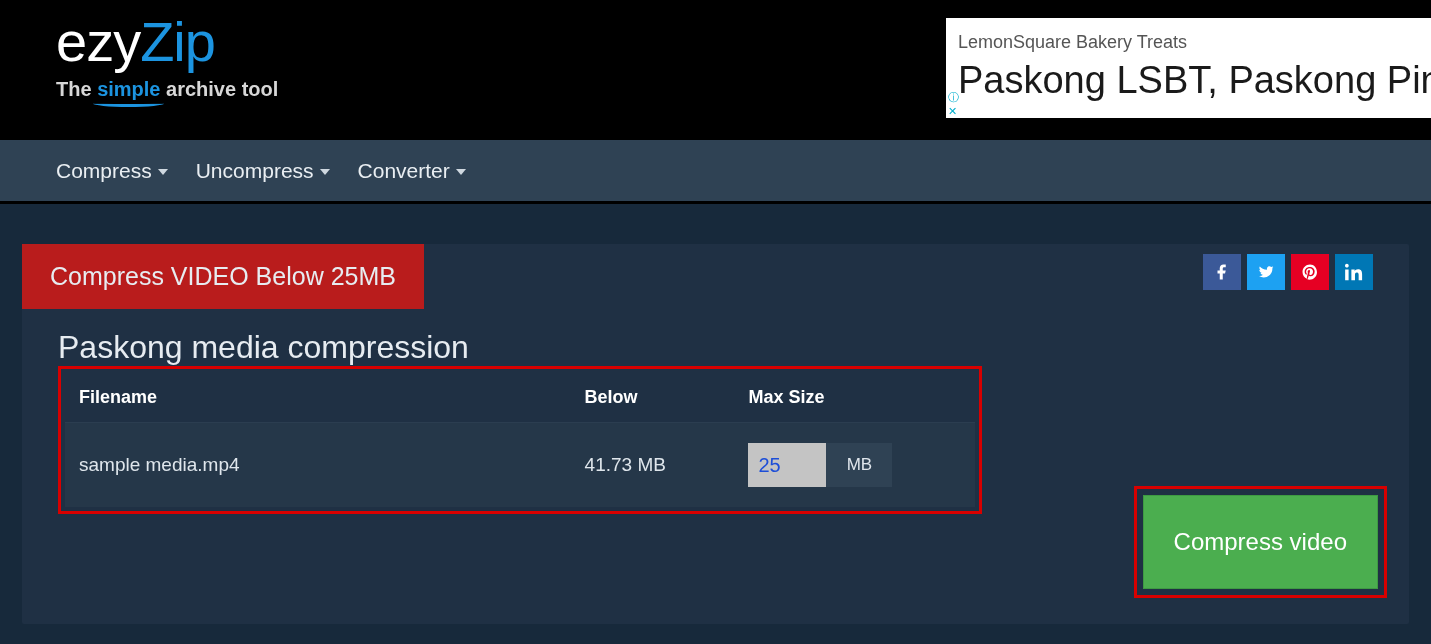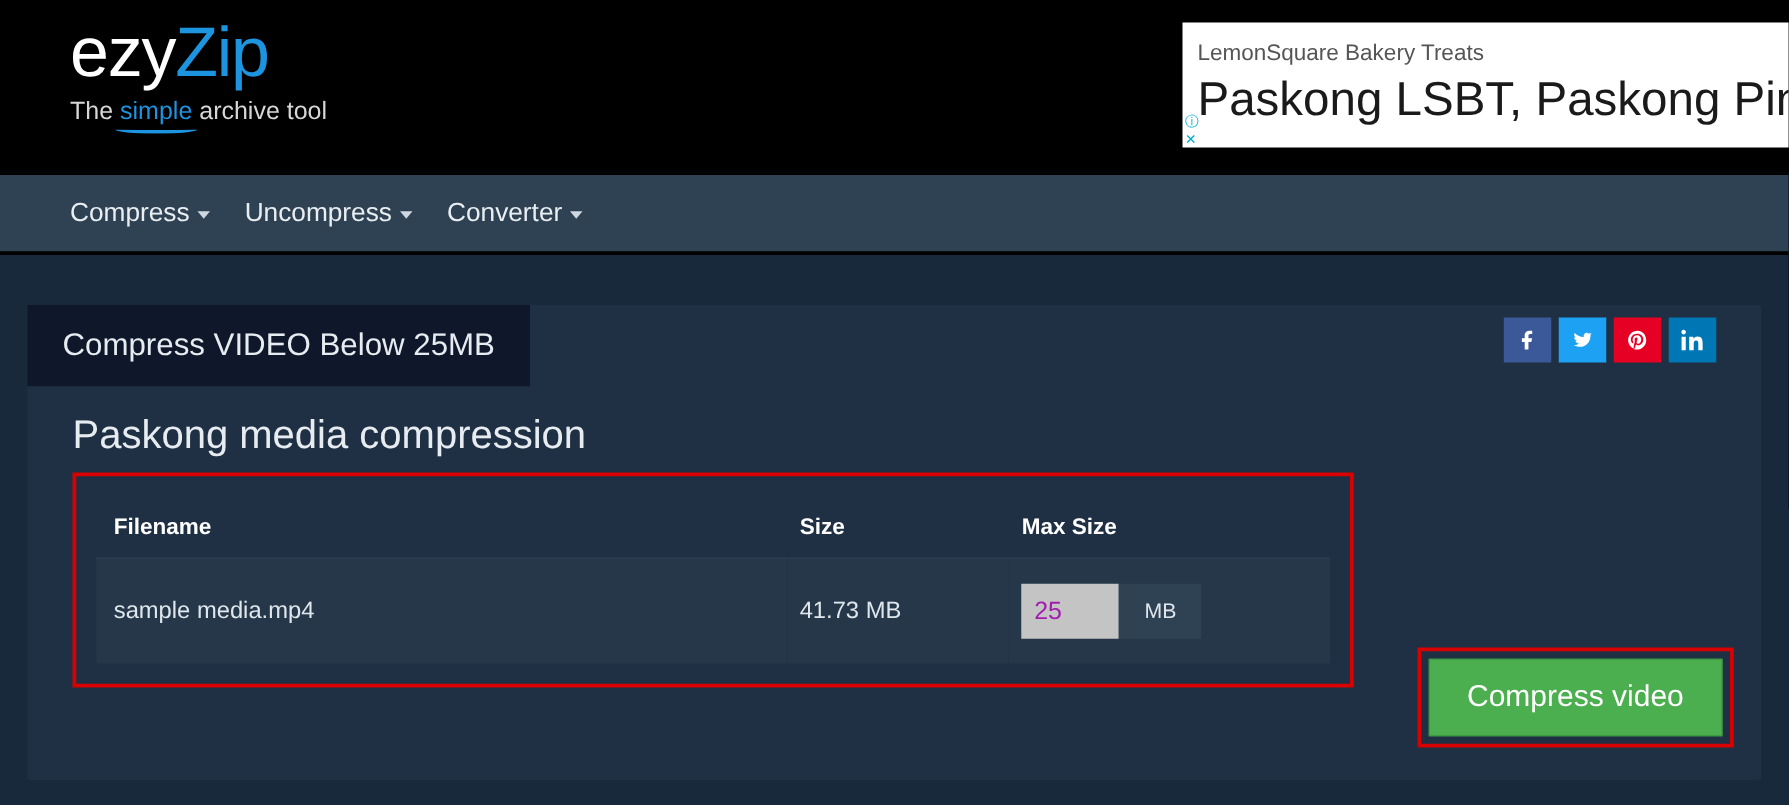--- a/index.html
+++ b/index.html
@@ -4,21 +4,21 @@
 <style>
   * { box-sizing: border-box; margin: 0; padding: 0; }
   html, body { width: 1431px; height: 644px; overflow: hidden; font-family: "Segoe UI", "Helvetica Neue", Arial, sans-serif; background: #000; color: #fff; }
 
   
   .topbar { height: 138px; background: #000; position: relative; }
   .logo-wrap { position: absolute; left: 56px; top: 14px; }
   .logo-line1 { font-size: 56px; font-weight: 300; letter-spacing: -1px; line-height: 1; }
   .logo-ezy { color: #ffffff; text-align: right; }
   .logo-zip { color: #1c94e0; }
-  .logo-line2 { font-size: 20px; color: #d7d7d7; margin-top: 8px; font-weight: 400; }
+  .logo-line2 { font-size: 20px; color: #d7d7d7; margin-top: 8px; font-weight: 700; }
   .logo-simple { color: #1c94e0; position: relative; display: inline-block; }
   .logo-simple::after {
     content: ""; position: absolute; left: -4px; right: -4px; bottom: -6px;
     height: 4px; border-bottom: 3px solid #1c94e0; border-radius: 0 0 50% 50%;
   }
 
   .ad { position: absolute; right: 0; top: 18px; width: 485px; height: 100px; background: #fff; color: #1a1a1a; padding: 14px 12px; overflow: hidden; }
   .ad-kicker { font-size: 18px; color: #555; }
   .ad-headline { font-size: 38px; font-weight: 500; margin-top: 6px; white-space: nowrap; }
   .ad-badge { position: absolute; left: 0; bottom: 0; width: 16px; height: 28px; }
@@ -28,49 +28,49 @@
   
   .navbar { height: 66px; background: #2f4254; display: flex; align-items: center; padding-left: 56px; gap: 28px; border-top: 2px solid #000; border-bottom: 3px solid #000; }
   .nav-item { font-size: 21px; color: #e9eef2; display: flex; align-items: center; gap: 6px; cursor: pointer; }
   .caret { width: 0; height: 0; border-left: 5px solid transparent; border-right: 5px solid transparent; border-top: 6px solid #cfd8e0; margin-top: 3px; }
 
   
   .main { background: #17293b; height: calc(644px - 138px - 66px); padding: 40px 22px 0 22px; position: relative; }
   .content { background: #1f3044; border-radius: 2px; padding: 0 36px 50px 36px; position: relative; min-height: 380px; }
 
   .tab-and-social { display: flex; align-items: flex-start; justify-content: space-between; }
-  .tab { background: #0f172a; padding: 18px 28px; font-size: 25px; color: #e7ecf1; font-weight: 300; display: inline-block; transform: translate(-36px, 0); }
+  .tab { background: #b91c1c; padding: 18px 28px; font-size: 25px; color: #e7ecf1; font-weight: 300; display: inline-block; transform: translate(-36px, 0); }
 
   .social { display: flex; gap: 6px; padding-top: 10px; }
   .sbtn { width: 38px; height: 36px; display: flex; align-items: center; justify-content: center; cursor: pointer; }
   .fb { background: #3b5998; }
   .tw { background: #1da1f2; }
   .pn { background: #e60023; }
   .li { background: #0077b5; }
   .sbtn svg { width: 18px; height: 18px; fill: #fff; }
 
   .h2 { font-size: 32px; font-weight: 400; color: #e7ecf1; margin-top: 20px; }
   .sub { font-size: 19px; color: #e7ecf1; margin-top: 18px; font-weight: 500; }
 
   
-  .table-box { margin-top: 12px; border: 3px solid #d80000; padding: 16px; width: 1025px; }
+  .table-box { border: 3px solid #d80000; padding: 4px; width: 924px; }
   table { width: 100%; border-collapse: collapse; }
   th { text-align: left; font-size: 18px; font-weight: 700; color: #fff; padding: 14px 10px 14px 10px; border-bottom: 1px solid #2b3d50; }
   td { padding: 20px 10px; font-size: 19px; color: #dfe6ec; background: #253749; }
   th:nth-child(1), td:nth-child(1) { padding-left: 14px; width: 56%; }
   th:nth-child(2), td:nth-child(2) { width: 18%; }
   th:nth-child(3), td:nth-child(3) { width: 26%; }
 
   .size-input-wrap { display: flex; align-items: stretch; height: 44px; width: 144px; }
-  .size-input { width: 78px; background: #c4c4c4; border: none; color: #a21caf; font-size: 20px; padding: 0 10px; }
+  .size-input { width: 78px; background: #c4c4c4; border: none; color: #1d4ed8; font-size: 20px; padding: 0 10px; }
   .size-unit { flex: 1; background: #2f4254; display: flex; align-items: center; justify-content: center; font-size: 17px; color: #e0e6ec; }
 
   
   .cta-wrap { position: absolute; right: 22px; bottom: 26px; border: 3px solid #d80000; padding: 6px; }
-  .cta { background: #4bae4f; color: #fff; font-size: 24px; font-weight: 300; padding: 16px 30px; border: 1px solid #3e9a42; cursor: pointer; }
+  .cta { background: #4bae4f; color: #fff; font-size: 24px; font-weight: 300; padding: 32px 30px; border: 1px solid #3e9a42; cursor: pointer; }
 </style>
 </head>
 <body>
 
 <div class="topbar">
   <div class="logo-wrap">
     <div class="logo-line1">
       <span class="logo-ezy">ezy</span><span class="logo-zip">Zip</span>
     </div>
     <div class="logo-line2">
@@ -134,21 +134,21 @@
       </div>
     </div>
 
     <h2 class="h2">Paskong media compression</h2>
 
     <div class="table-box">
       <table>
         <thead>
           <tr>
             <th>Filename</th>
-            <th>Size</th>
+            <th>Below</th>
             <th>Max Size</th>
           </tr>
         </thead>
         <tbody>
           <tr>
             <td>sample media.mp4</td>
             <td>41.73 MB</td>
             <td>
               <div class="size-input-wrap">
                 <input class="size-input" value="25" style="">

